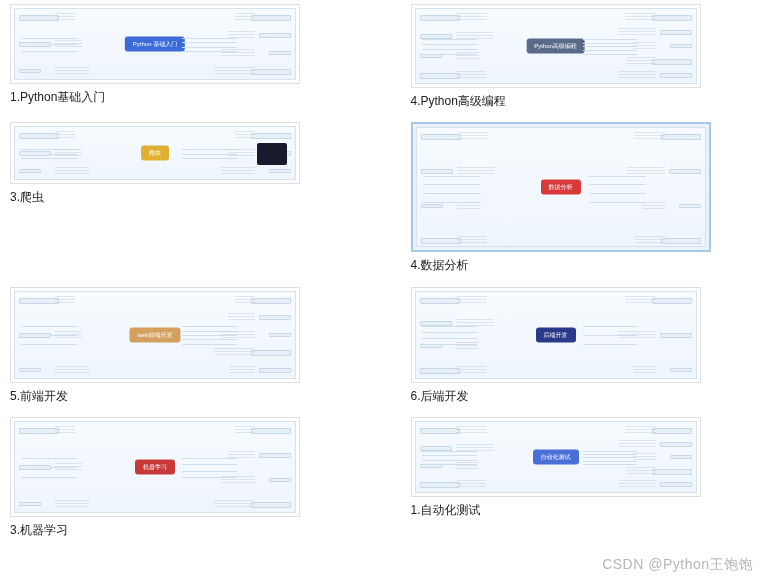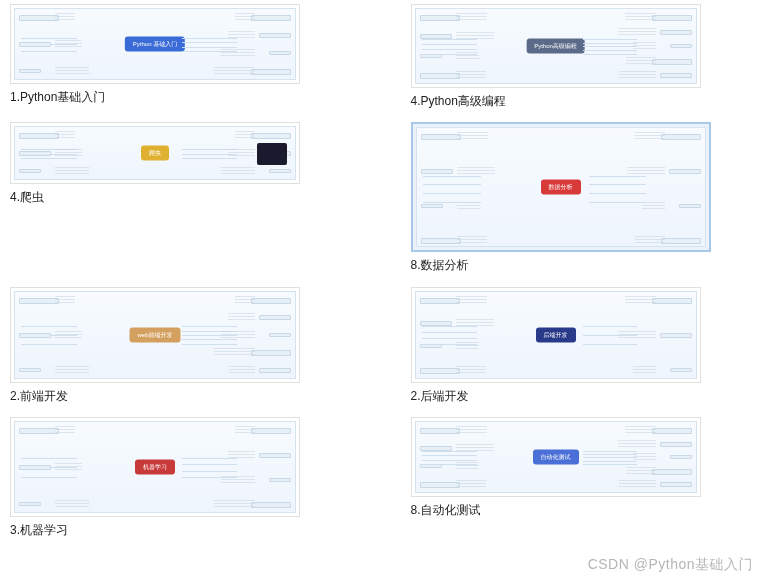--- a/index.html
+++ b/index.html
@@ -183,21 +183,21 @@
           <div class="textblob" style="top: 4px; width: 20px; height: 8px; right: 40px;"></div>
           <div class="branch" style="left: 167px; top: 26.25px; width: 54.5px;"></div>
           <div class="leaf" style="top: 24px; right: 4px;"></div>
           <div class="textblob" style="top: 22px; width: 27px; height: 8px; right: 40px;"></div>
           <div class="branch" style="left: 167px; top: 30.75px; width: 54.5px;"></div>
           <div class="leaf sm" style="top: 42px; right: 4px;"></div>
           <div class="textblob" style="top: 40px; width: 34px; height: 8px; right: 40px;"></div>
           <div class="side-box" style="right: 8px; top: 16px;"></div>
         </div>
       </div>
-      <div class="caption">4.爬虫</div>
+      <div class="caption">3.爬虫</div>
     </div>
     <div class="cell">
       <div class="thumb selected" style="width: 300px; height: 130px;">
         <div class="inner">
           <div class="center-node" style="background: rgb(216, 58, 58);">数据分析</div>
           <div class="branch" style="left: 6px; top: 47.25px; width: 58px;"></div>
           <div class="leaf lg" style="top: 6px; left: 4px;"></div>
           <div class="textblob" style="top: 4px; width: 31px; height: 8px; left: 40px;"></div>
           <div class="branch" style="left: 6px; top: 55.9167px; width: 58px;"></div>
           <div class="leaf" style="top: 40.6667px; left: 4px;"></div>
@@ -215,21 +215,21 @@
           <div class="leaf" style="top: 40.6667px; right: 4px;"></div>
           <div class="textblob" style="top: 38.6667px; width: 38px; height: 8px; right: 40px;"></div>
           <div class="branch" style="left: 172px; top: 64.5833px; width: 57px;"></div>
           <div class="leaf sm" style="top: 75.3333px; right: 4px;"></div>
           <div class="textblob" style="top: 73.3333px; width: 23px; height: 8px; right: 40px;"></div>
           <div class="branch" style="left: 172px; top: 73.25px; width: 57px;"></div>
           <div class="leaf lg" style="top: 110px; right: 4px;"></div>
           <div class="textblob" style="top: 108px; width: 30px; height: 8px; right: 40px;"></div>
         </div>
       </div>
-      <div class="caption">8.数据分析</div>
+      <div class="caption">4.数据分析</div>
     </div>
     <div class="cell">
       <div class="thumb" style="width: 290px; height: 96px;">
         <div class="inner">
           <div class="center-node" style="background: rgb(212, 160, 96);">web前端开发</div>
           <div class="branch" style="left: 6px; top: 34.5px; width: 55.5px;"></div>
           <div class="leaf lg" style="top: 6px; left: 4px;"></div>
           <div class="textblob" style="top: 4px; width: 20px; height: 8px; left: 40px;"></div>
           <div class="branch" style="left: 6px; top: 43.25px; width: 55.5px;"></div>
           <div class="leaf" style="top: 41px; left: 4px;"></div>
@@ -247,21 +247,21 @@
           <div class="leaf sm" style="top: 41px; right: 4px;"></div>
           <div class="textblob" style="top: 39px; width: 34px; height: 8px; right: 40px;"></div>
           <div class="branch" style="left: 167px; top: 47.625px; width: 54.5px;"></div>
           <div class="leaf lg" style="top: 58.5px; right: 4px;"></div>
           <div class="textblob" style="top: 56.5px; width: 41px; height: 8px; right: 40px;"></div>
           <div class="branch" style="left: 167px; top: 52px; width: 54.5px;"></div>
           <div class="leaf" style="top: 76px; right: 4px;"></div>
           <div class="textblob" style="top: 74px; width: 26px; height: 8px; right: 40px;"></div>
         </div>
       </div>
-      <div class="caption">2.前端开发</div>
+      <div class="caption">5.前端开发</div>
     </div>
     <div class="cell">
       <div class="thumb" style="width: 290px; height: 96px;">
         <div class="inner">
           <div class="center-node" style="background: rgb(42, 58, 138);">后端开发</div>
           <div class="branch" style="left: 6px; top: 34.5px; width: 55.5px;"></div>
           <div class="leaf lg" style="top: 6px; left: 4px;"></div>
           <div class="textblob" style="top: 4px; width: 31px; height: 8px; left: 40px;"></div>
           <div class="branch" style="left: 6px; top: 40.3333px; width: 55.5px;"></div>
           <div class="leaf" style="top: 29.3333px; left: 4px;"></div>
@@ -276,21 +276,21 @@
           <div class="leaf lg" style="top: 6px; right: 4px;"></div>
           <div class="textblob" style="top: 4px; width: 31px; height: 8px; right: 40px;"></div>
           <div class="branch" style="left: 167px; top: 43.25px; width: 54.5px;"></div>
           <div class="leaf" style="top: 41px; right: 4px;"></div>
           <div class="textblob" style="top: 39px; width: 38px; height: 8px; right: 40px;"></div>
           <div class="branch" style="left: 167px; top: 52px; width: 54.5px;"></div>
           <div class="leaf sm" style="top: 76px; right: 4px;"></div>
           <div class="textblob" style="top: 74px; width: 23px; height: 8px; right: 40px;"></div>
         </div>
       </div>
-      <div class="caption">2.后端开发</div>
+      <div class="caption">6.后端开发</div>
     </div>
     <div class="cell">
       <div class="thumb" style="width: 290px; height: 100px;">
         <div class="inner">
           <div class="center-node" style="background: rgb(200, 58, 58);">机器学习</div>
           <div class="branch" style="left: 6px; top: 36px; width: 55.5px;"></div>
           <div class="leaf lg" style="top: 6px; left: 4px;"></div>
           <div class="textblob" style="top: 4px; width: 20px; height: 8px; left: 40px;"></div>
           <div class="branch" style="left: 6px; top: 45.25px; width: 55.5px;"></div>
           <div class="leaf" style="top: 43px; left: 4px;"></div>
@@ -340,17 +340,17 @@
           <div class="leaf sm" style="top: 33px; right: 4px;"></div>
           <div class="textblob" style="top: 31px; width: 23px; height: 8px; right: 40px;"></div>
           <div class="branch" style="left: 167px; top: 38.625px; width: 54.5px;"></div>
           <div class="leaf lg" style="top: 46.5px; right: 4px;"></div>
           <div class="textblob" style="top: 44.5px; width: 30px; height: 8px; right: 40px;"></div>
           <div class="branch" style="left: 167px; top: 42px; width: 54.5px;"></div>
           <div class="leaf" style="top: 60px; right: 4px;"></div>
           <div class="textblob" style="top: 58px; width: 37px; height: 8px; right: 40px;"></div>
         </div>
       </div>
-      <div class="caption">8.自动化测试</div>
+      <div class="caption">1.自动化测试</div>
     </div>
   </div>
 
-<div class="watermark">CSDN @Python基础入门</div>
+<div class="watermark">CSDN @Python王饱饱</div>
 
 </body></html>

